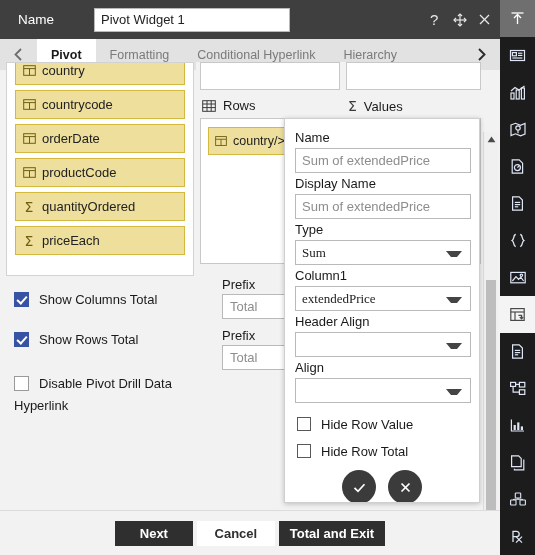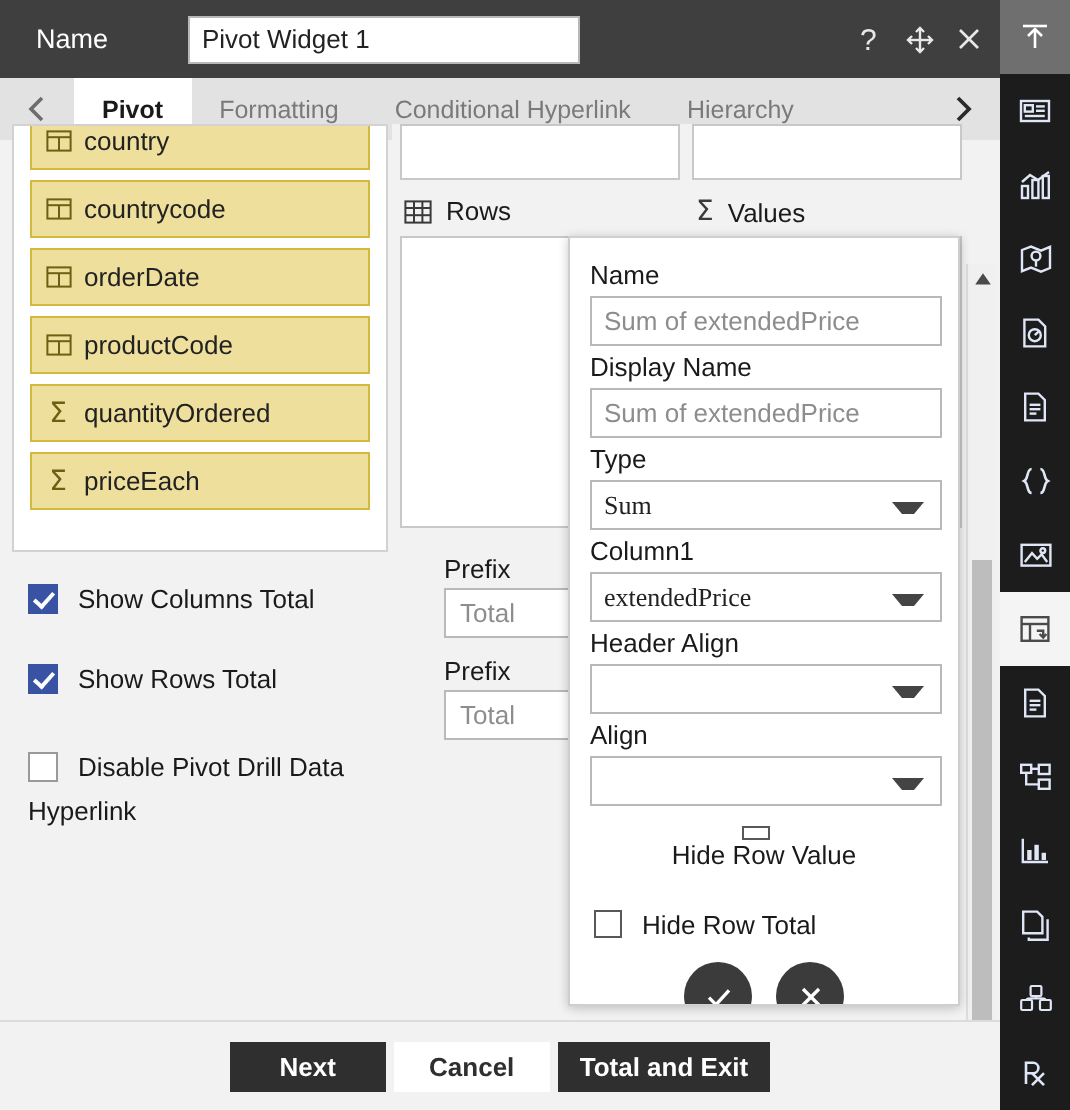--- a/index.html
+++ b/index.html
@@ -117,21 +117,21 @@
   .pinput span{font-size:13px;color:#8d8d8d;padding-left:6px;}
   .pselect{
     width:176px;height:25px;border:1px solid #b9b9b9;background:#fff;box-sizing:border-box;
     display:flex;align-items:center;position:relative;cursor:pointer;font-family:Liberation Serif, serif;
   }
   .pselect span{font-size:13px;color:#222;padding-left:6px;}
   .pselect .caret{
     position:absolute;right:8px;top:50%;margin-top:-2px;
     border-left:5px solid transparent;border-right:5px solid transparent;border-top:6px solid #444;
   }
-  .pchk{display:flex;align-items:center;height:22px;margin-top:16px;cursor:pointer;}
+  .pchk{display:flex;align-items:center;height:22px;margin-top:5px;cursor:pointer;}
   .pchk .box{
     width:14px;height:14px;border:1.6px solid #585858;background:#fff;box-sizing:border-box;
     margin-left:2px;margin-right:10px;
   }
   .pchk .lb{font-size:13px;color:#1a1a1a;}
   .pbtns{display:flex;justify-content:center;gap:12px;margin-top:8px;}
   .rbtn{
     width:34px;height:34px;border-radius:50%;background:#3b3b3b;
     display:flex;align-items:center;justify-content:center;cursor:pointer;
   }
@@ -317,20 +317,30 @@
       </div>
 
       <div class="zonehead" style="left:152px;top:36px;">
         <span class="zi sigma" style="font-size:14px;color:#3a3a3a;">Σ</span>
         <span>Values</span>
       </div>
 
       <div class="dropzone" style="left:4px;top:56px;width:140px;height:146px;"></div>
       <div class="dropzone" style="left:150px;top:56px;width:135px;height:146px;"></div>
 
+      <div class="chip" style="left:12px;top:65px;width:118px;">
+        <span class="fi">
+          <svg class="ico" width="12" height="12" viewBox="0 0 13 13" fill="none" stroke="#6f5f12" stroke-width="1">
+            <rect x="0.7" y="1.7" width="11.6" height="9.6"></rect>
+              <line x1="0.7" y1="4.6" x2="12.3" y2="4.6"></line>
+              <line x1="6.5" y1="4.6" x2="6.5" y2="11.3"></line>
+          </svg>
+        </span>
+        <span class="fl">country/&gt;</span>
+      </div>
 
       <div class="prefixlab" style="left:26px;top:215px;">Prefix</div>
       <div class="prefixin" style="left:26px;top:232px;width:100px;">
         <span>Total</span>
       </div>
 
       <div class="prefixlab" style="left:26px;top:266px;">Prefix</div>
       <div class="prefixin" style="left:26px;top:283px;width:100px;">
         <span>Total</span>
       </div>
@@ -376,21 +386,21 @@
       <span></span>
       <span class="caret"></span>
     </div>
 
     <div class="plabel">Align</div>
     <div class="pselect">
       <span></span>
       <span class="caret"></span>
     </div>
 
-    <div class="pchk" style="margin-top:10px;flex-direction:column;">
+    <div class="pchk" style="margin-top:10px;">
       <span class="box"></span>
       <span class="lb">Hide Row Value</span>
     </div>
     <div class="pchk">
       <span class="box"></span>
       <span class="lb">Hide Row Total</span>
     </div>
 
     <div class="pbtns">
       <div class="rbtn">

